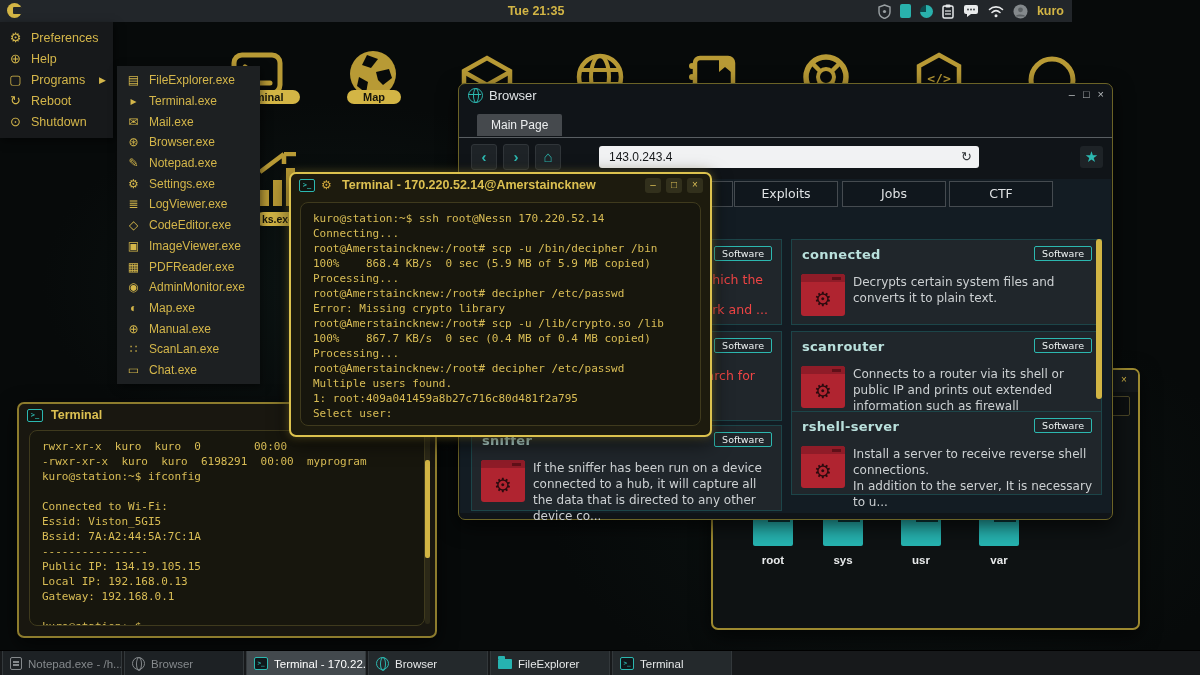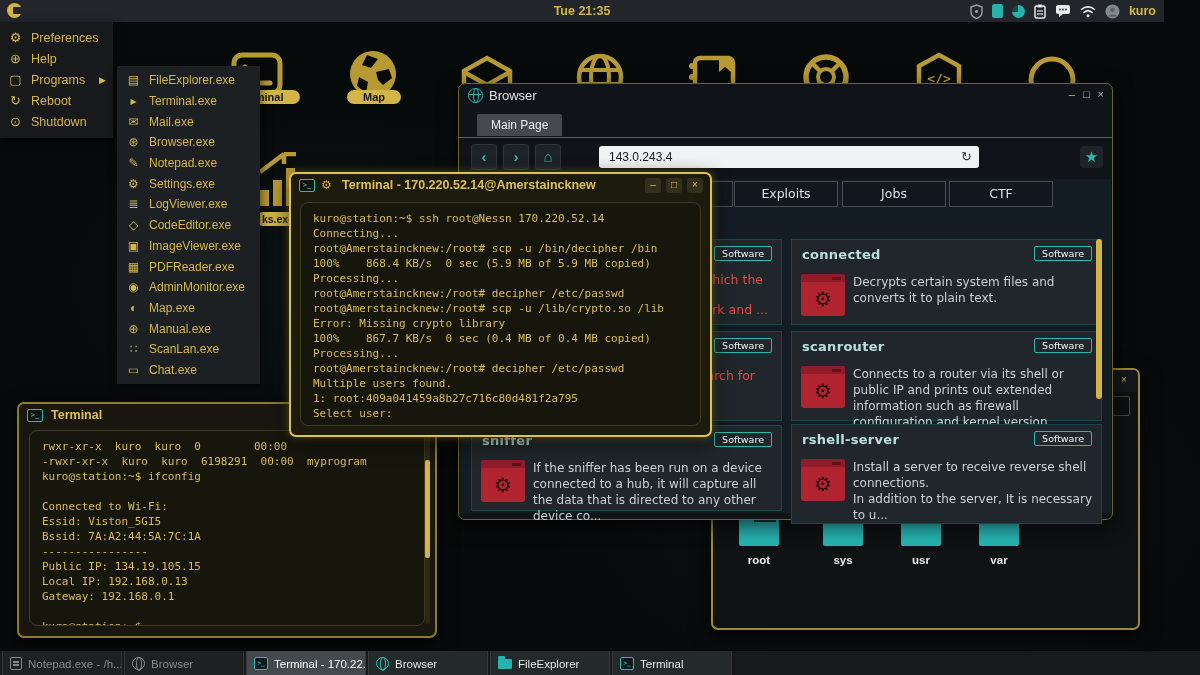--- a/index.html
+++ b/index.html
@@ -6,21 +6,21 @@
   *{box-sizing:border-box;}
   .stage{position:relative;width:1200px;height:675px;overflow:hidden;
     font-family:"Liberation Sans",sans-serif;
     background:
       radial-gradient(ellipse 420px 260px at 28% 42%, #0d1514 0%, rgba(10,13,13,0) 70%),
       radial-gradient(ellipse 500px 300px at 75% 75%, #0c1312 0%, rgba(8,11,11,0) 70%),
       #070a0a;}
   .mono{font-family:"DejaVu Sans Mono",monospace;}
 
   
-  .topbar{position:absolute;top:0;left:0;width:1164px;height:22px;background:#22262a;z-index:40;
+  .topbar{position:absolute;top:0;left:0;width:1072px;height:22px;background:#22262a;z-index:40;
     display:flex;align-items:center;}
   .logo{position:absolute;left:7px;top:3px;width:15px;height:15px;border-radius:50%;background:#d3b545;}
   .logo::after{content:"";position:absolute;left:6px;top:4px;width:9px;height:7px;background:#22262a;border-radius:1px;}
   .clock{position:absolute;left:0;right:0;text-align:center;color:#d3b545;font-size:12.5px;font-weight:bold;line-height:22px;}
   .tb-right{position:absolute;right:8px;top:0;height:22px;display:flex;align-items:center;gap:9px;}
   .tb-ic{display:inline-block;}
   .pie{width:13px;height:13px;border-radius:50%;background:conic-gradient(#29b1ac 0 74%, #0d4b4e 74% 100%);}
   .batt{width:11px;height:14px;background:#29b1ac;border-radius:2px;}
   .user{color:#d3b545;font-size:12.5px;font-weight:bold;}
 
@@ -212,21 +212,21 @@
   <div class="win w-fe">
     <div class="fe-title">
       <div class="fe-btns">
         <span class="wbtn">–</span>
         <span class="wbtn">□</span>
         <span class="wbtn">×</span>
       </div>
     </div>
     <div class="fe-path"></div>
     <div>
-      <div class="fe-item" style="left:18px;top:146px;">
+      <div class="fe-item" style="left:32px;top:146px;">
         <div class="folder"></div>
         <div class="fe-label">root</div>
       </div>
       <div class="fe-item" style="left:102px;top:146px;">
         <div class="folder"></div>
         <div class="fe-label">sys</div>
       </div>
       <div class="fe-item" style="left:180px;top:146px;text-align:center;">
         <div class="folder"></div>
         <div class="fe-label">usr</div>
@@ -290,21 +290,21 @@
         <div class="cdesc">Connects to a router via its shell or public IP and prints out extended information such as firewall configuration and kernel version.</div>
       </div>
 
       <div class="card" style="left:11px;top:246px;height:86px;">
         <span class="ct">sniffer</span>
         <span class="badge">Software</span>
         <div class="redic">⚙</div>
         <div class="cdesc">If the sniffer has been run on a device connected to a hub, it will capture all the data that is directed to any other device co...</div>
       </div>
 
-      <div class="card" style="left:331px;top:245px;height:100px;">
+      <div class="card" style="left:331px;top:232px;height:84px;">
         <span class="ct">rshell-server</span>
         <span class="badge">Software</span>
         <div class="redic">⚙</div>
         <div class="cdesc">Install a server to receive reverse shell connections.
 In addition to the server, It is necessary to u...</div>
       </div>
       <div class="bscroll" style="right:9px;top:60px;height:160px;"></div>
     </div>
   </div>
 
@@ -345,22 +345,22 @@
       </div>
     </div>
     <div class="t-body" style="inset:28px 9px 9px 9px;">
 
     <div class="t-line mono">kuro@station:~$ ssh root@Nessn 170.220.52.14</div>
         <div class="t-line mono">Connecting...</div>
         <div class="t-line mono">root@Amerstaincknew:/root# scp -u /bin/decipher /bin</div>
         <div class="t-line mono">100%    868.4 KB/s  0 sec (5.9 MB of 5.9 MB copied)</div>
         <div class="t-line mono">Processing...</div>
         <div class="t-line mono">root@Amerstaincknew:/root# decipher /etc/passwd</div>
+        <div class="t-line mono">Error: Missing crypto library</div>
         <div class="t-line mono">root@Amerstaincknew:/root# scp -u /lib/crypto.so /lib</div>
-        <div class="t-line mono">Error: Missing crypto library</div>
         <div class="t-line mono">100%    867.7 KB/s  0 sec (0.4 MB of 0.4 MB copied)</div>
         <div class="t-line mono">Processing...</div>
         <div class="t-line mono">root@Amerstaincknew:/root# decipher /etc/passwd</div>
         <div class="t-line mono">Multiple users found.</div>
         <div class="t-line mono">1: root:409a041459a8b27c716c80d481f2a795</div>
         <div class="t-line mono">Select user:</div>
       </div>
   </div>
 
   <div class="sysmenu">

